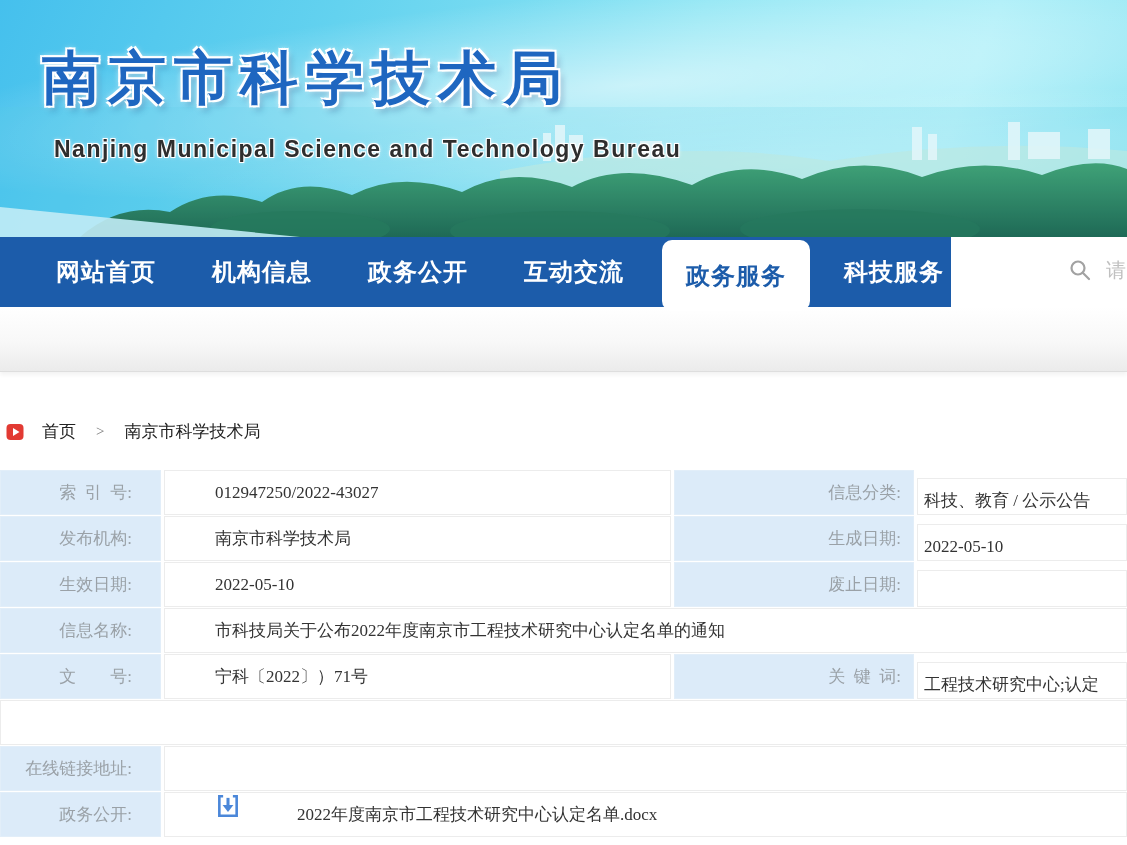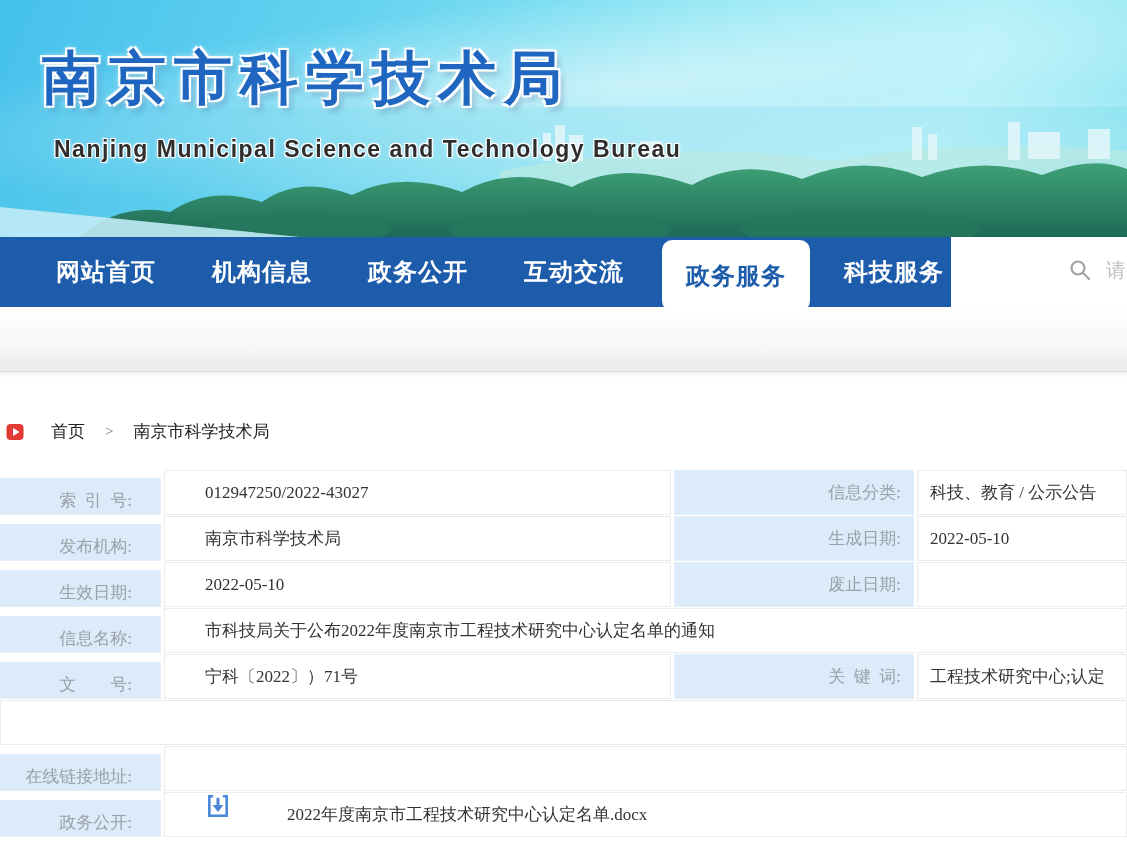--- a/index.html
+++ b/index.html
@@ -65,42 +65,42 @@
     background:linear-gradient(180deg,#ffffff 0%,#f8f8f8 55%,#ebebeb 100%);
     border-bottom:1px solid #dedede;
     box-shadow:0 3px 4px rgba(0,0,0,.05);
   }
   
   .breadcrumb{
     margin:48px 0 0 6px;display:flex;align-items:center;
     font-family:"Liberation Serif","DejaVu Serif",serif;
     font-size:17px;color:#222;
   }
-  .breadcrumb .bc-home{margin-left:27px;cursor:pointer;}
+  .breadcrumb .bc-home{margin-left:18px;cursor:pointer;}
   .breadcrumb .sep{margin:0 20px;color:#777;font-size:15px;}
   
   .info-table{
     margin-top:27px;width:1127px;
     font-family:"Liberation Serif","DejaVu Serif",serif;
     font-size:17px;
   }
   .trow{display:flex;height:45px;margin-bottom:1px;}
   .cell{
     box-sizing:border-box;border:1px solid #ececec;background:#fff;
     line-height:43px;margin-right:3px;overflow:hidden;white-space:pre;
   }
   .cell:last-child{margin-right:0;}
   .cell.lab{
     background:#dcebf9;border-color:#e2eef9;color:#9aa1a7;
     text-align:right;padding-right:28px;
   }
   .cell.lab.r{padding-right:12px;}
-  .cell.val{color:#333;padding-left:40px;}
-  .cell.val.rv{padding-left:12px;}
-  .w-lab{width:161px;flex:0 0 161px;margin-top:8px;}
+  .cell.val{color:#333;padding-left:50px;}
+  .cell.val.rv{padding-left:6px;margin-top:8px;}
+  .w-lab{width:161px;flex:0 0 161px;}
   .w-val{width:507px;flex:0 0 507px;}
   .w-lab2{width:240px;flex:0 0 240px;}
   .flex{flex:1 1 auto;}
   .filecell{display:flex;align-items:flex-start;padding-left:24px;}
   .filecell .fname{margin-left:56px;color:#333;cursor:pointer;}
 </style>
 </head>
 <body>
 
 <div class="banner">

